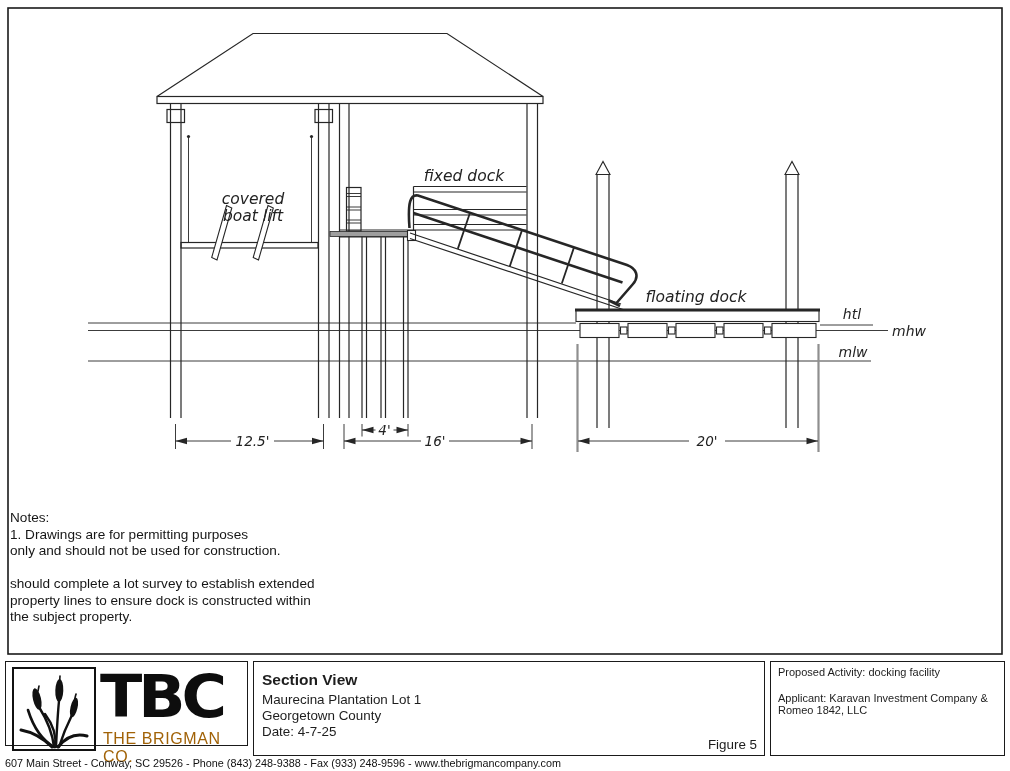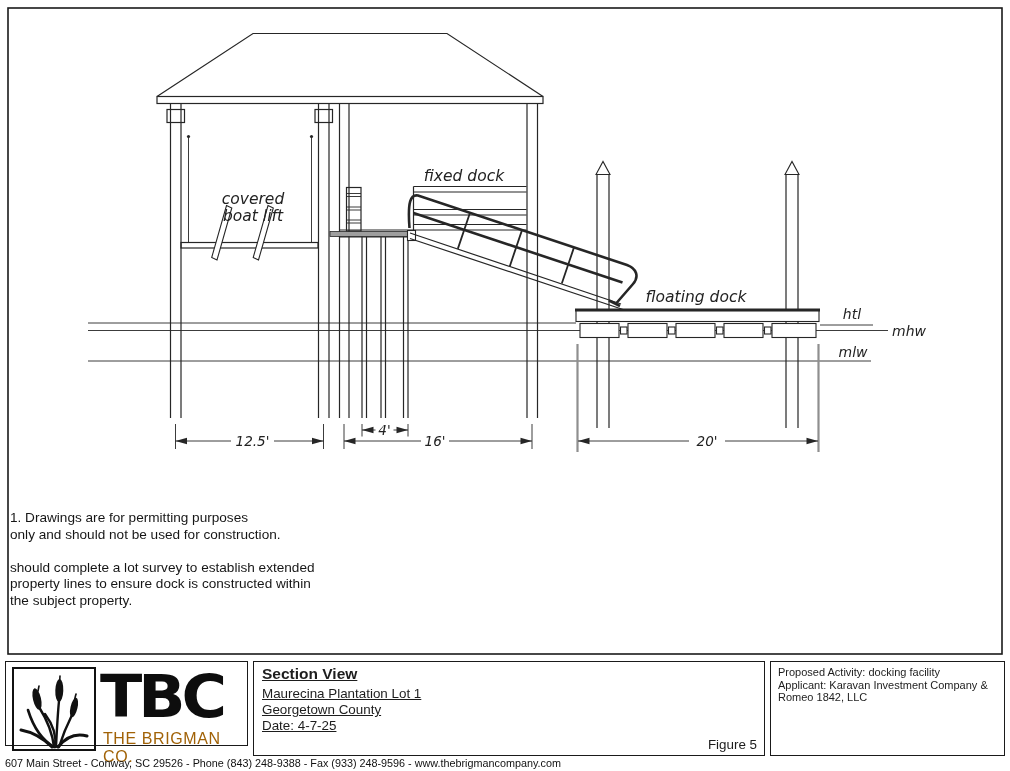--- a/index.html
+++ b/index.html
@@ -24,26 +24,26 @@
   .logo-box{left:5px;top:661px;width:243px;height:85px;}
   .cattail-frame{position:absolute;left:6px;top:5px;width:80px;height:80px;border:2.6px solid #111;}
   .tbc-acronym{
     position:absolute;left:94px;top:-2px;font-family:"DejaVu Sans",sans-serif;
     font-weight:900;font-size:62px;letter-spacing:-4px;color:#0d0d0d;transform:scaleY(0.96);
   }
   .tbc-company{
     position:absolute;left:97px;top:68px;font-size:16px;letter-spacing:0.6px;color:#a16207;
     font-family:"Liberation Sans",sans-serif;
   }
-  .title-box{left:253px;top:661px;width:512px;height:95px;padding:3px 8px;text-decoration:underline;}
+  .title-box{left:253px;top:661px;width:512px;height:95px;padding:9px 8px;}
   .view-title{font-weight:bold;font-size:15.5px;margin-bottom:3px;}
   .proj-line{font-size:13.4px;margin-top:1px;}
   .figure-label{position:absolute;right:7px;bottom:3px;font-size:13.4px;}
   .right-box{left:770px;top:661px;width:235px;height:95px;padding:4px 7px;font-size:11px;line-height:12.5px;}
-  .activity-line{}
+  .activity-line{margin-bottom:13px;}
   .footer-line{position:absolute;left:5px;top:757px;font-size:10.8px;color:#111;white-space:nowrap;}
   .stamp{position:absolute;left:936px;top:752px;font-size:10px;color:#6f6f6f;font-family:"DejaVu Sans",sans-serif;margin-top:24px;}
 </style>
 </head>
 <body>
 
 <div class="sheet">
 
   <svg width="1010" height="771" viewBox="0 0 1010 771">
 
@@ -158,20 +158,21 @@
     <text class="lbl" x="253" y="204" text-anchor="middle">covered</text>
     <text class="lbl" x="253" y="221" text-anchor="middle">boat lift</text>
     <text class="lbl" x="464" y="181" text-anchor="middle">fixed dock</text>
     <text class="lbl" x="696" y="302" text-anchor="middle">floating dock</text>
     <text class="wl" x="852" y="319" text-anchor="middle">htl</text>
     <text class="wl" x="892" y="336">mhw</text>
     <text class="wl" x="853" y="356.5" text-anchor="middle">mlw</text>
   </svg>
 
   <div class="notes">
+    <div class="note-line">Notes:</div>
     <div class="note-line">1. Drawings are for permitting purposes</div>
     <div class="note-line">only and should not be used for construction.</div>
     <div class="note-line"></div>
     <div class="note-line">should complete a lot survey to establish extended</div>
     <div class="note-line">property lines to ensure dock is constructed within</div>
     <div class="note-line">the subject property.</div>
   </div>
 
   <div class="tb-box logo-box">
     <div class="cattail-frame">

